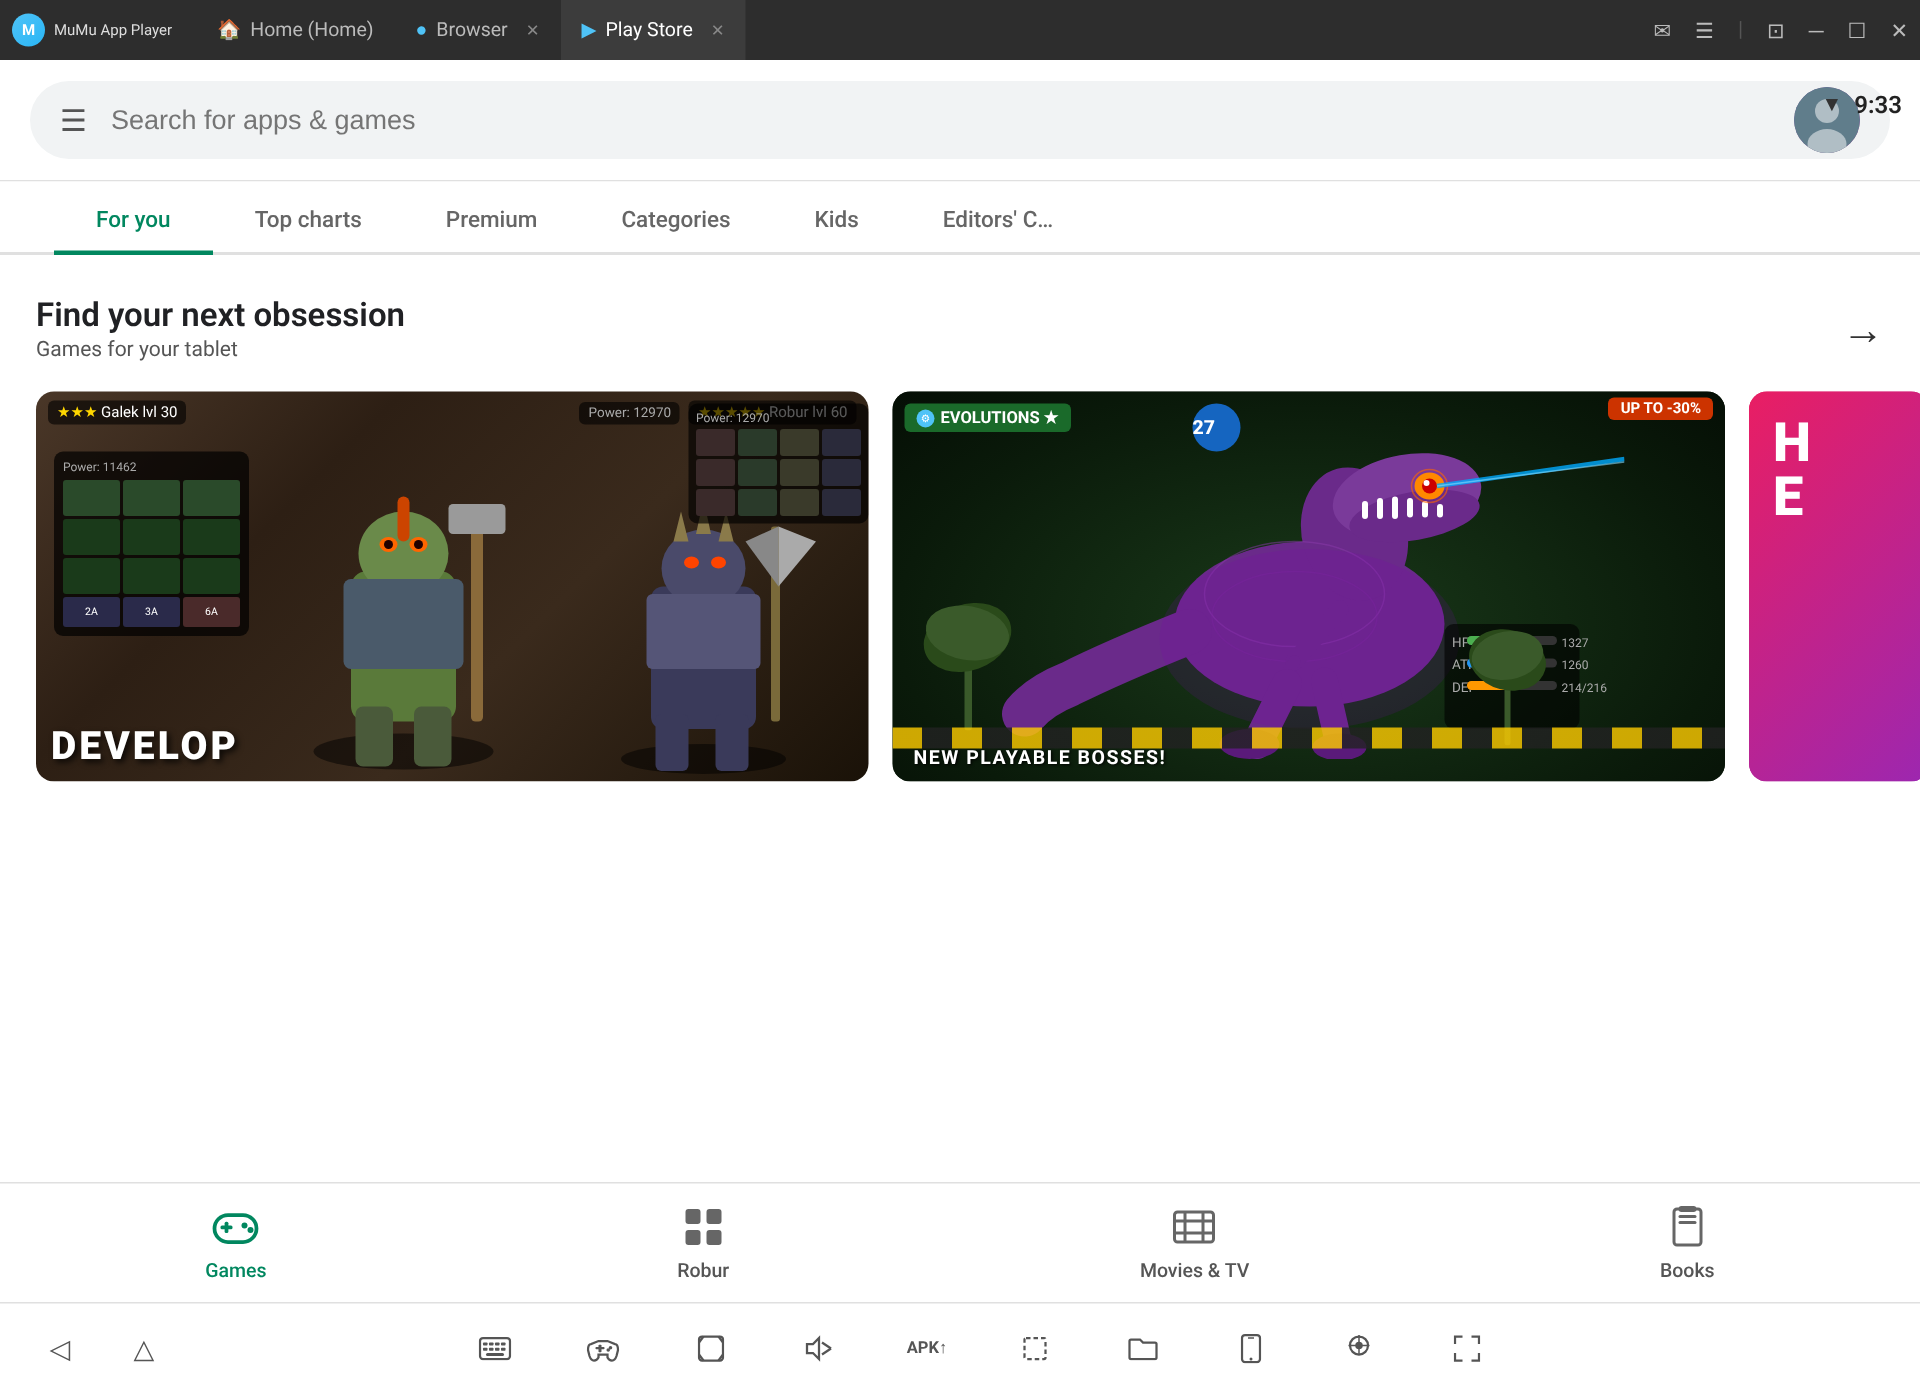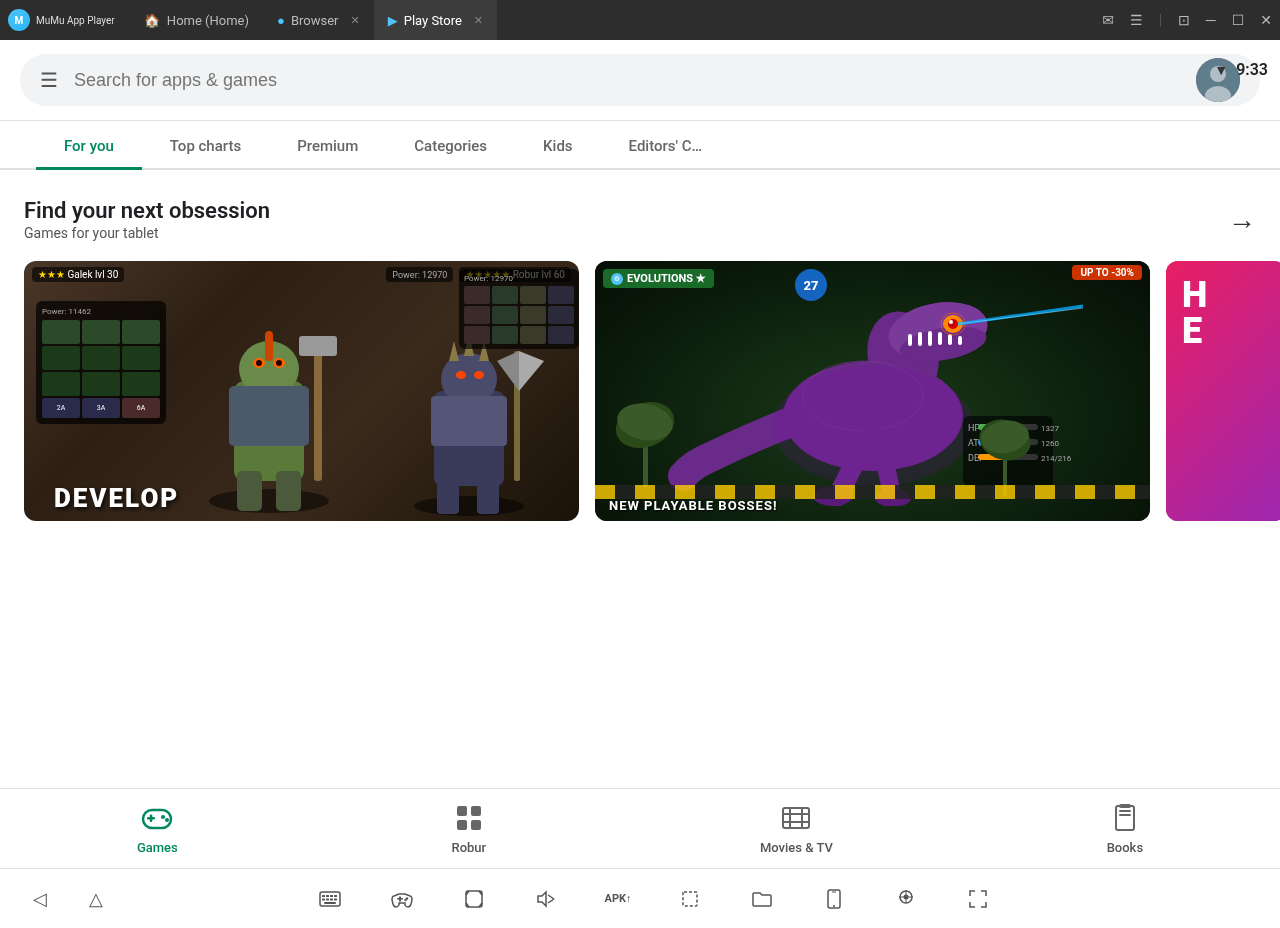--- a/index.html
+++ b/index.html
@@ -98,21 +98,21 @@
       border-top: 1px solid #e0e0e0; justify-content: space-between; padding: 0 24px;
     }
     .android-nav-btn { font-size: 18px; color: #555; cursor: pointer; width: 32px; height: 32px; display: flex; align-items: center; justify-content: center; }
     .android-nav-center { display: flex; gap: 40px; align-items: center; }
 
     
     .card-ui-top { position: absolute; top: 0; left: 0; right: 0; padding: 6px 8px; display: flex; justify-content: space-between; }
     .card-ui-badge { background: rgba(0,0,0,0.6); border-radius: 4px; padding: 2px 6px; font-size: 10px; color: #fff; }
 
     
-    .develop-banner { position: absolute; bottom: 0; left: 0; right: 0; padding: 8px 30px; }
+    .develop-banner { position: absolute; bottom: 0; left: 0; right: 0; padding: 8px 10px; }
     .develop-text { color: #fff; font-size: 26px; font-weight: 900; text-transform: uppercase; letter-spacing: 2px; text-shadow: 2px 2px 4px rgba(0,0,0,0.8); }
     .dino-banner { position: absolute; bottom: 0; left: 0; right: 0; padding: 8px 14px; }
     .dino-text { color: #fff; font-size: 13px; font-weight: 700; text-transform: uppercase; letter-spacing: 1px; text-shadow: 1px 1px 2px rgba(0,0,0,0.9); }
   </style>
 </head>
 <body>
 
 <div class="title-bar">
   <div class="title-bar-logo">
     <div class="logo-circle">M</div>
@@ -314,21 +314,21 @@
             <div style="width:12px;height:12px;background:#4fc3f7;border-radius:50%;display:flex;align-items:center;justify-content:center;font-size:7px;color:#fff;">⚙</div>
             <span style="color:#fff;font-size:11px;font-weight:700;">EVOLUTIONS ★</span>
           </div>
         </div>
 
         <div style="position:absolute;top:4px;right:8px;">
           <div style="background:#cc3300;border-radius:4px;padding:2px 8px;font-size:10px;color:#fff;font-weight:700;">UP TO -30%</div>
         </div>
 
         <div style="position:absolute;top:8px;left:200px;">
-          <div style="background:#1565c0;border-radius:50%;width:32px;height:32px;display:flex;align-items:center;justify-content:center;">
+          <div style="background:#1565c0;border-radius:50%;width:32px;height:32px;display:flex;align-items:center;">
             <span style="color:#fff;font-size:13px;font-weight:800;">27</span>
           </div>
         </div>
 
         <div style="position:absolute;inset:0;display:flex;align-items:center;justify-content:center;">
           <svg width="420" height="230" viewBox="0 0 420 230">
 
             <ellipse cx="210" cy="140" rx="90" ry="55" fill="#6a2a8a"></ellipse>
 
             <ellipse cx="240" cy="80" rx="35" ry="45" fill="#6a2a8a" transform="rotate(-15,240,80)"></ellipse>

